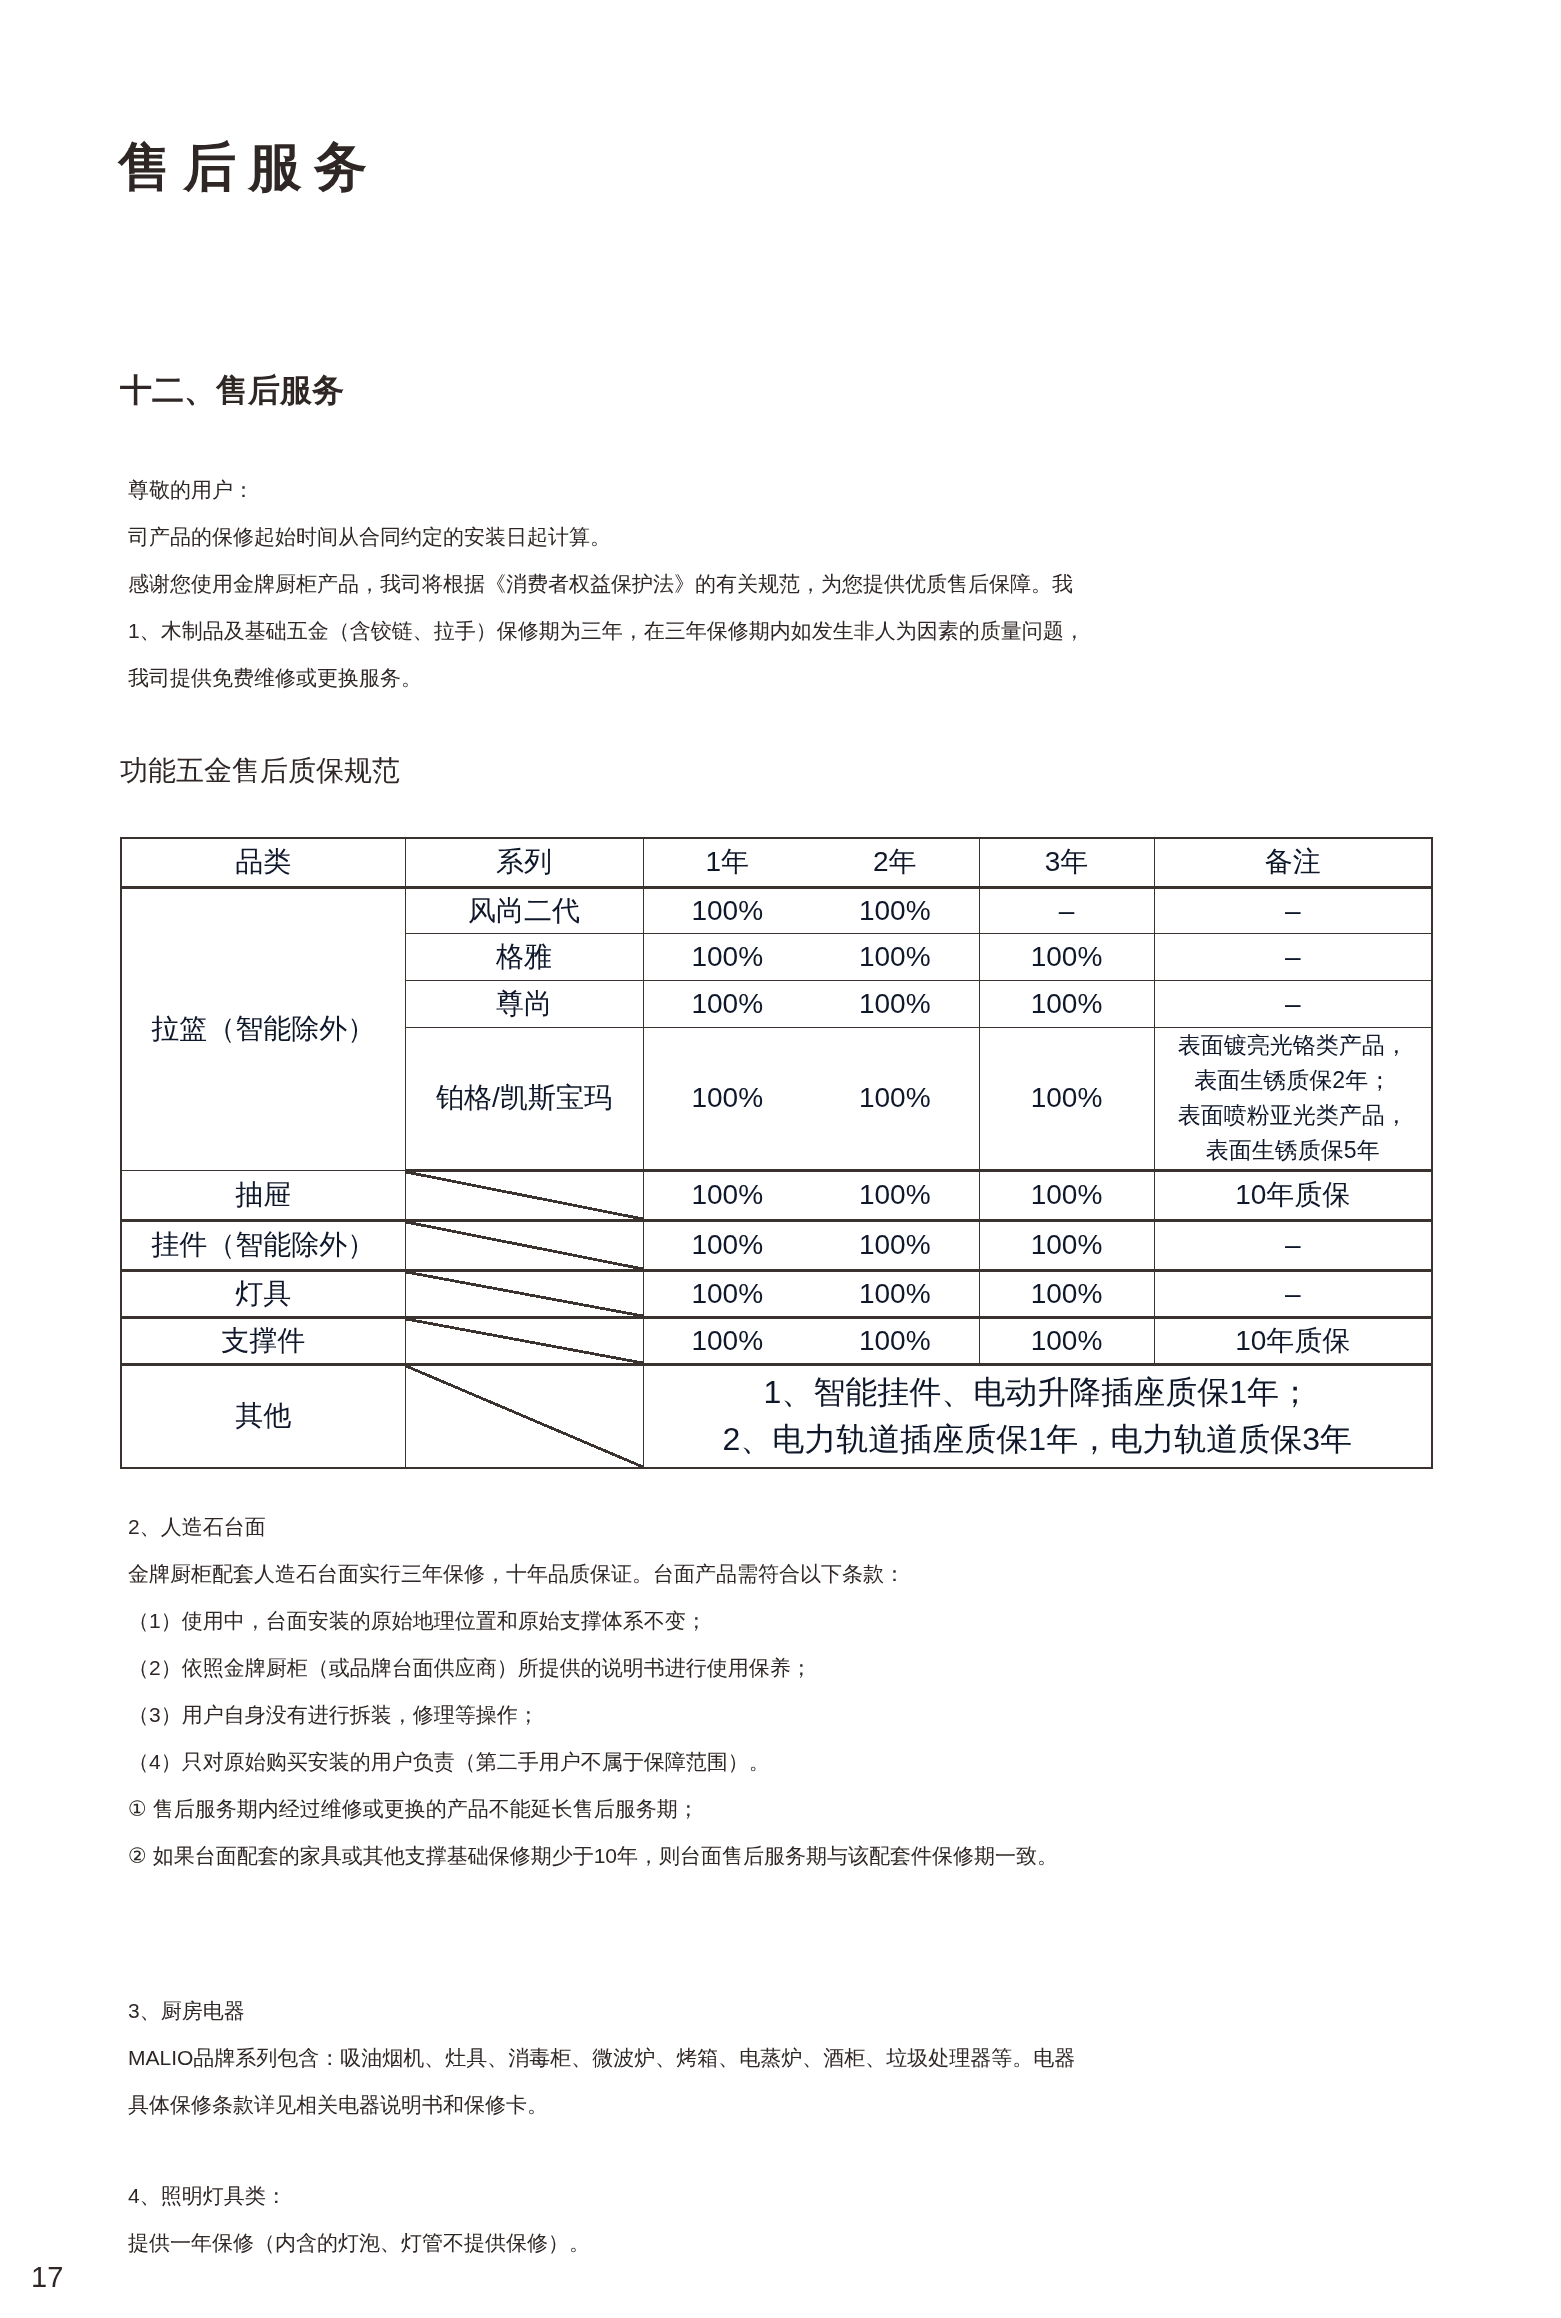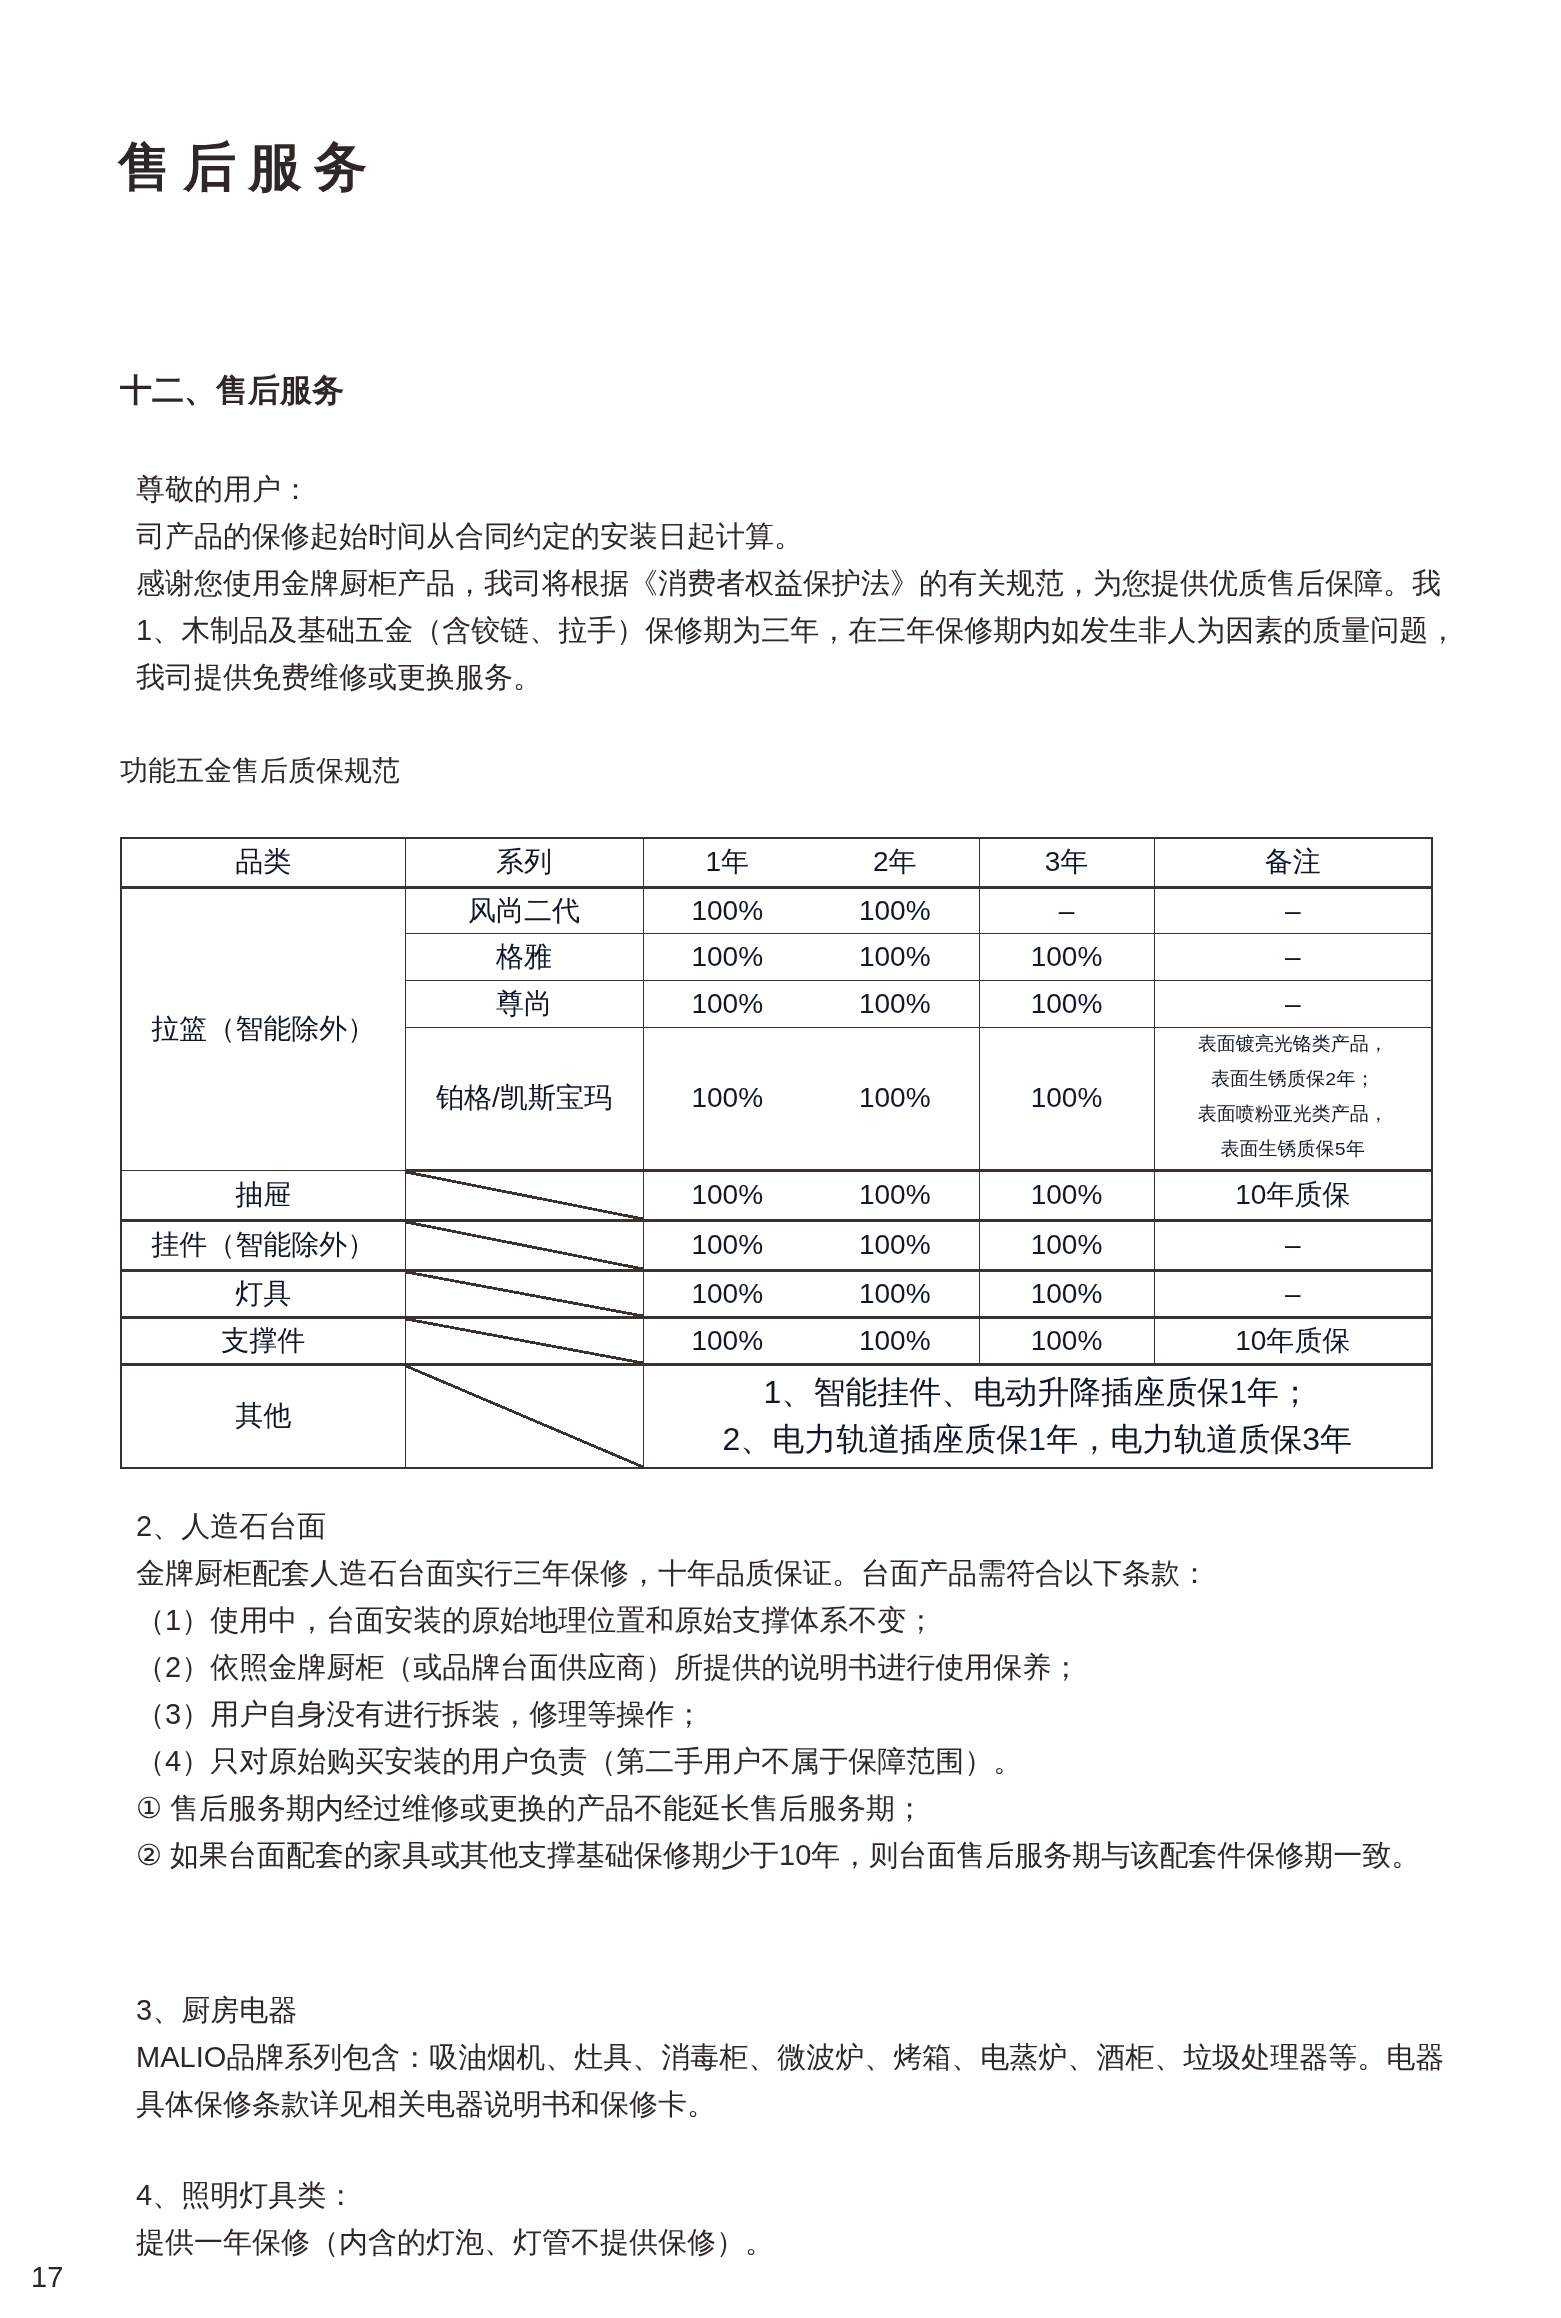--- a/index.html
+++ b/index.html
@@ -14,22 +14,22 @@
   .doc-title{
     position:absolute;left:118px;top:138px;
     font-size:53px;font-weight:700;letter-spacing:12.3px;
     margin:0;line-height:1.1;
   }
   .section-heading{
     position:absolute;left:120px;top:371px;
     font-size:32px;font-weight:700;margin:0;line-height:1.2;
   }
   .text-block{
-    position:absolute;left:136px;
-    font-size:29px;line-height:47px;white-space:nowrap;
+    position:absolute;left:128px;
+    font-size:21px;line-height:47px;white-space:nowrap;
   }
   .intro{top:466px;}
   .stone{top:1503px;}
   .appliance{top:1987px;}
   .lighting{top:2172px;}
   .table-caption{
     position:absolute;left:120px;top:752px;
     font-size:28px;line-height:38px;
   }
   table.warranty-table{
@@ -50,21 +50,21 @@
   tr.r3{height:47px;}
   tr.r4{height:143px;}
   tr.r5{height:50px;}
   tr.r6{height:50px;}
   tr.r7{height:47px;}
   tr.r8{height:47px;}
   tr.r9{height:104px;}
   tr.thick th,tr.thick td{border-bottom-width:3.8px;}
   td.y1,th.y1{border-right:none;}
   td.y2,th.y2{border-left:none;}
-  .remark-small{font-size:19px;line-height:35px;font-family:Liberation Mono, monospace;}
+  .remark-small{font-size:23px;line-height:35px;}
   .other-note{
     text-align:left;padding-left:44px;
     font-size:32px;line-height:47px;
   }
   .diag{
     position:absolute;left:0;top:0;right:0;bottom:0;
     background:linear-gradient(to top right,
       transparent calc(50% - 1.4px),
       #3a322f calc(50% - 1.4px),
       #3a322f calc(50% + 1.4px),

